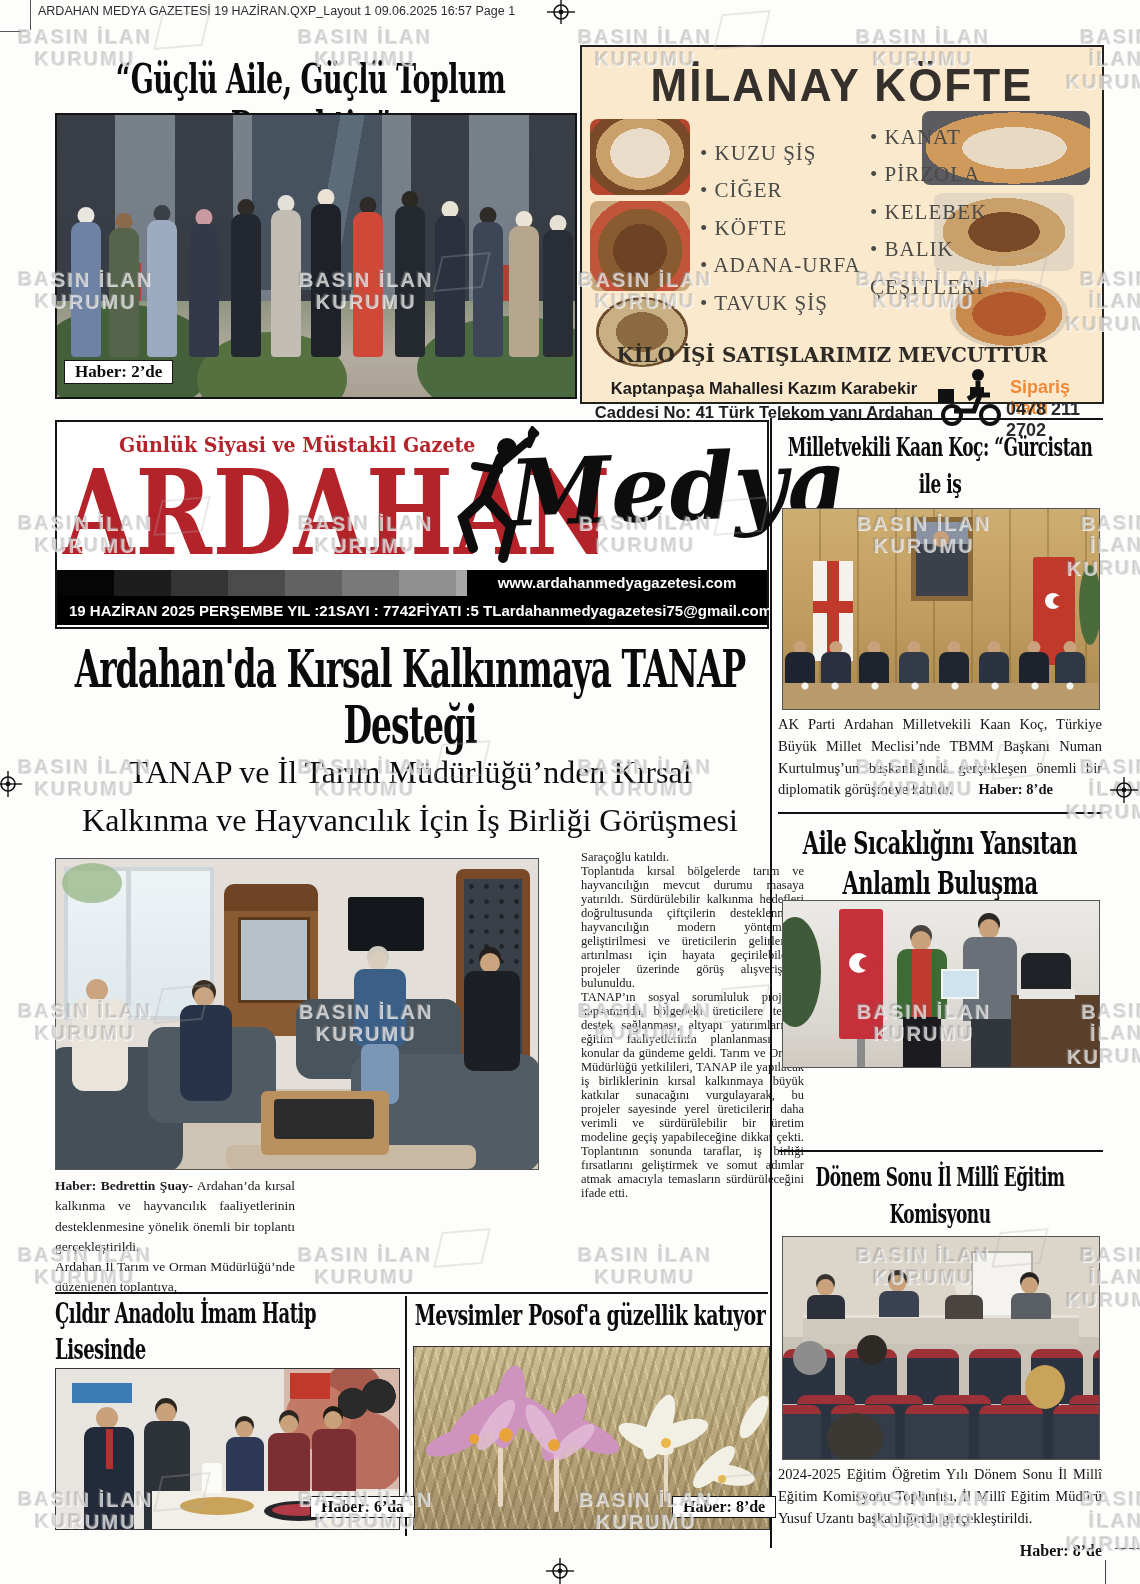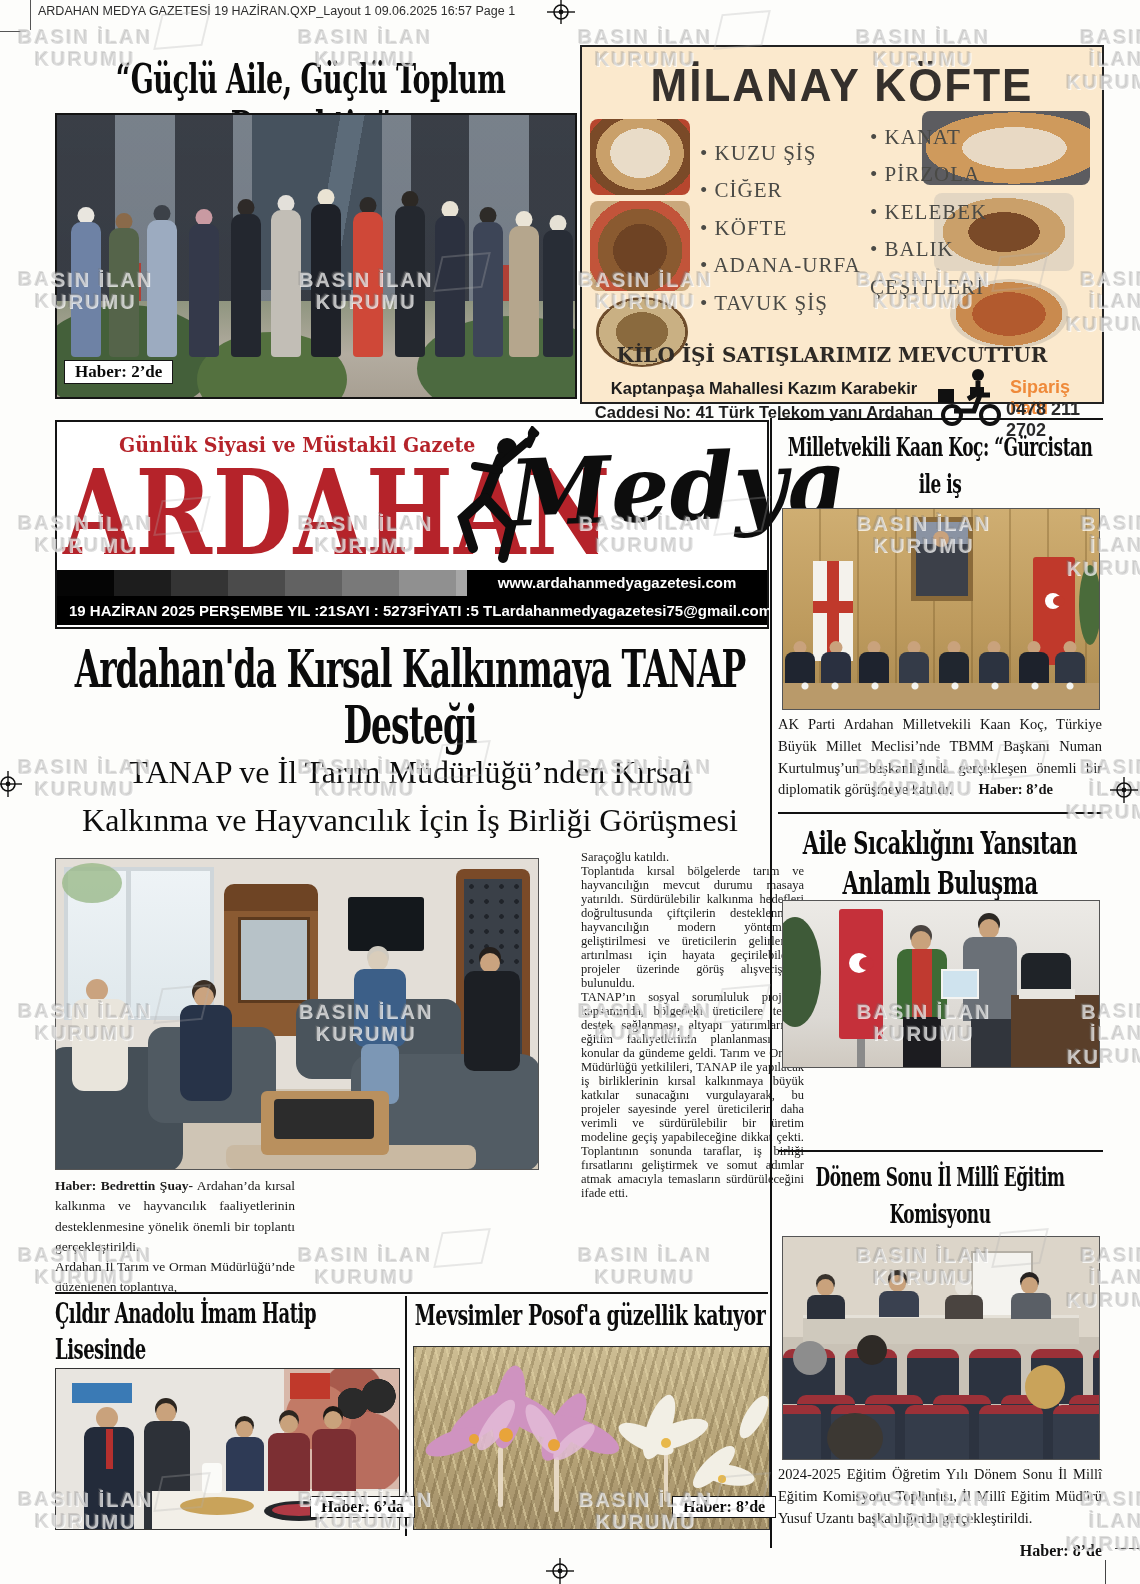--- a/index.html
+++ b/index.html
@@ -273,21 +273,21 @@
       <path d="M100 12 C96 4 104 2 102 -2 L110 6 C112 10 104 14 100 12 Z" fill="#0d0d0d"></path>
       <rect x="97" y="8" width="8" height="14" rx="3" fill="#0d0d0d" transform="rotate(25 101 15)"></rect>
     </svg>
     <div class="abs mast-script" style="left:452px;top:12px;font-size:92px;">Medya</div>
 
     <div class="abs" style="left:0;top:148px;width:710px;height:26px;background:linear-gradient(90deg,#050505 0 57px,#1d1d1d 57px 114px,#343434 114px 171px,#4b4b4b 171px 228px,#626262 228px 285px,#797979 285px 342px,#909090 342px 399px,#a7a7a7 399px 456px,#b5b5b5 456px);">
       <div class="abs sans" style="right:0;top:0;width:300px;height:26px;background:#000;color:#fff;font-weight:bold;font-size:15px;line-height:26px;text-align:center;">www.ardahanmedyagazetesi.com</div>
     </div>
     <div class="datebar abs" style="left:0;top:174px;width:686px;height:29px;">
       <span>19 HAZİRAN 2025  PERŞEMBE YIL :21</span>
-      <span>SAYI : 5273</span>
+      <span>SAYI : 7742</span>
       <span>FİYATI :5 TL</span>
       <span>ardahanmedyagazetesi75@gmail.com</span>
     </div>
   </div>
 
   <div class="abs hl" style="--sy:1.6;left:40px;top:642px;width:740px;font-size:33px;letter-spacing:-1px;line-height:1.05;">Ardahan'da Kırsal Kalkınmaya TANAP Desteği</div>
 
   <div class="abs" style="left:60px;top:748px;width:700px;text-align:center;font-size:32px;line-height:1.5;white-space:pre-line;color:#0d0d0d;">TANAP ve İl Tarım Müdürlüğü’nden Kırsal
 Kalkınma ve Hayvancılık İçin İş Birliği Görüşmesi</div>
 

